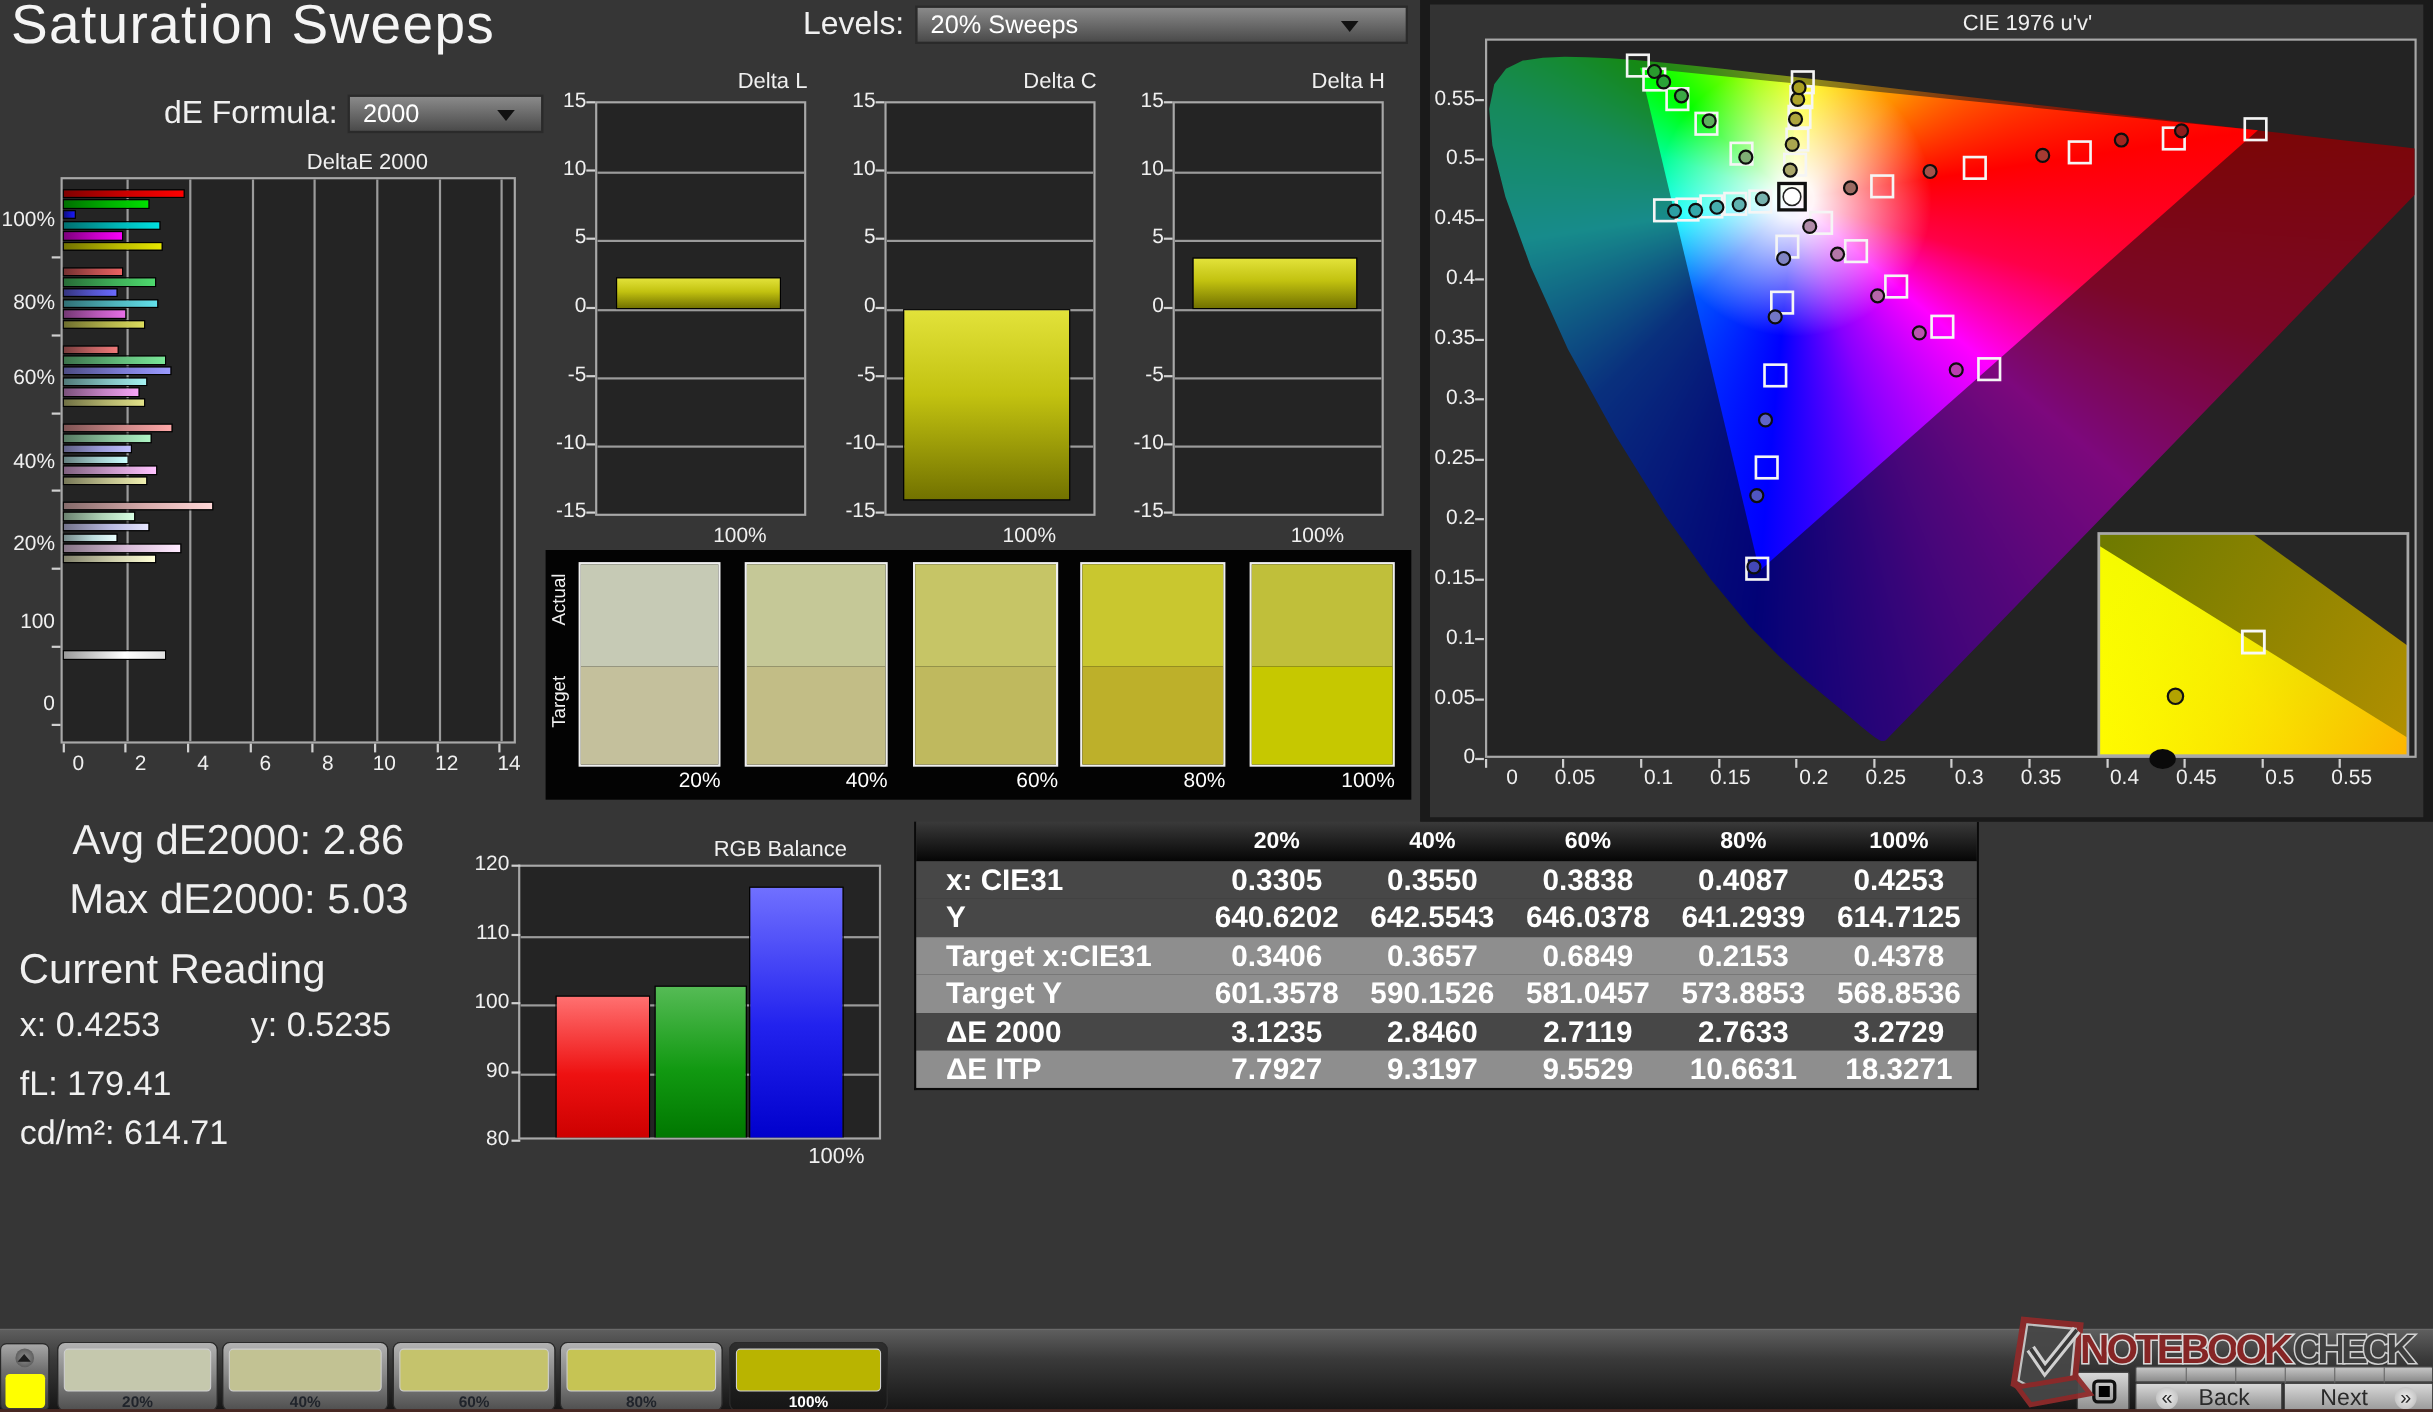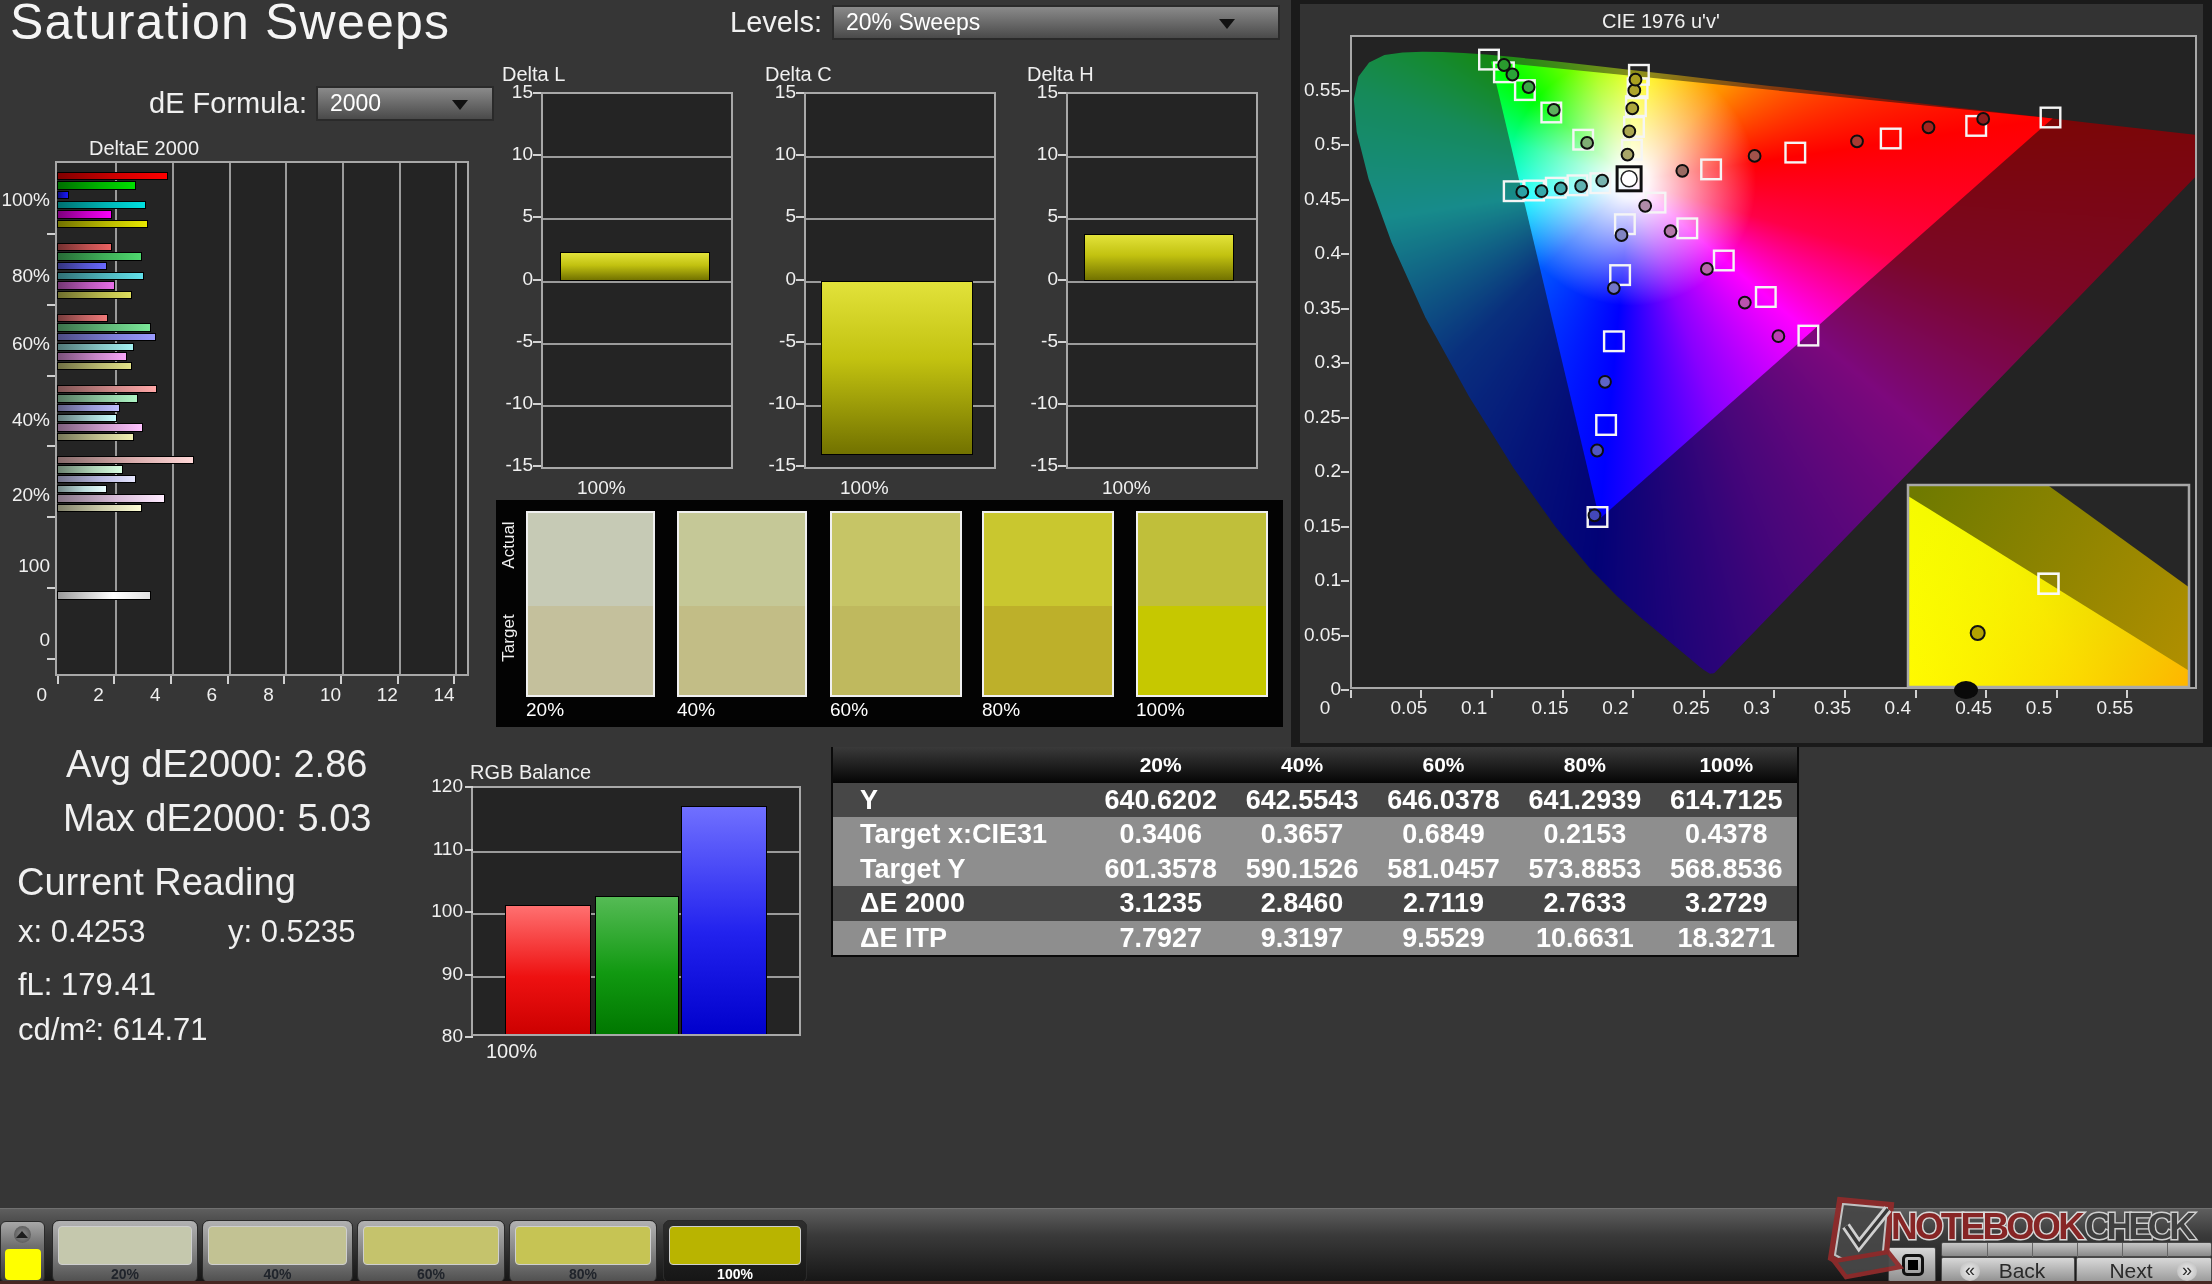--- a/index.html
+++ b/index.html
@@ -1,19 +1,19 @@
 <!DOCTYPE html>
 <html><head><meta charset="utf-8">
 <style>
 *{margin:0;padding:0;box-sizing:border-box}
 html,body{width:2212px;height:1284px;background:#363636;font-family:"Liberation Sans",sans-serif;overflow:hidden;position:relative}
 .abs{position:absolute}
 .lab{position:absolute;color:#f0f0f0;font-size:19px;line-height:22px}
 .lab.r{text-align:right}
-.lab.c{text-align:left}
+.lab.c{text-align:right}
 .b20{font-size:20px}
 .plot{position:absolute;background:#242424;border:2px solid #a8a8a8;overflow:hidden}
 .bar{position:absolute;border:1px solid #000}
 .vgl{position:absolute;top:0;bottom:0;width:2px;background:#9b9b9b}
 .hgl{position:absolute;left:0;right:0;height:2px;background:#9b9b9b}
 .htick{position:absolute;width:8px;height:2px;background:#d0d0d0}
 .vtick{position:absolute;width:2px;height:8px;background:#d0d0d0}
 .ddl{position:absolute;background:linear-gradient(#8a8a8a,#4a4a4a);border:2px solid #2a2a2a;color:#fff;font-size:24px;line-height:31px;padding-left:12px}
 .ddl:after{content:"";position:absolute;right:24px;top:12px;border-left:8px solid transparent;border-right:8px solid transparent;border-top:10px solid #111}
 .swb{position:absolute;top:11px;border:2px solid #f0f0f0}
@@ -244,20 +244,28 @@
 <div class="lab c b20" style="left:486px;width:300px;top:1040px">100%</div>
 
 <div class="abs" style="left:831px;top:747px;width:968px;border:2px solid #0a0a0a;border-top:none">
 <div class="trh">
       <div class="tl"></div>
       <div class="tc">20%</div>
       <div class="tc">40%</div>
       <div class="tc">60%</div>
       <div class="tc">80%</div>
       <div class="tc">100%</div>
+    </div>
+<div class="trd">
+      <div class="tl">x: CIE31</div>
+      <div class="tc">0.3305</div>
+      <div class="tc">0.3550</div>
+      <div class="tc">0.3838</div>
+      <div class="tc">0.4087</div>
+      <div class="tc">0.4253</div>
     </div>
 <div class="trd">
       <div class="tl">Y</div>
       <div class="tc">640.6202</div>
       <div class="tc">642.5543</div>
       <div class="tc">646.0378</div>
       <div class="tc">641.2939</div>
       <div class="tc">614.7125</div>
     </div>
 <div class="trl">

